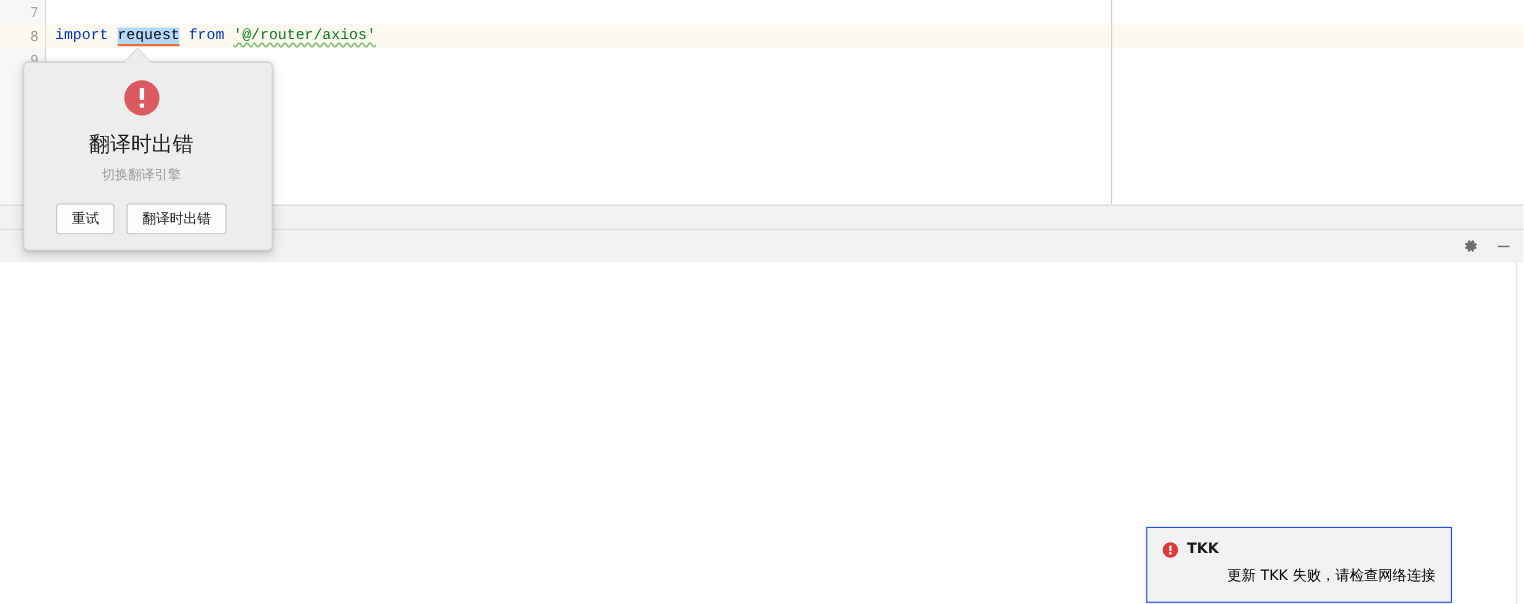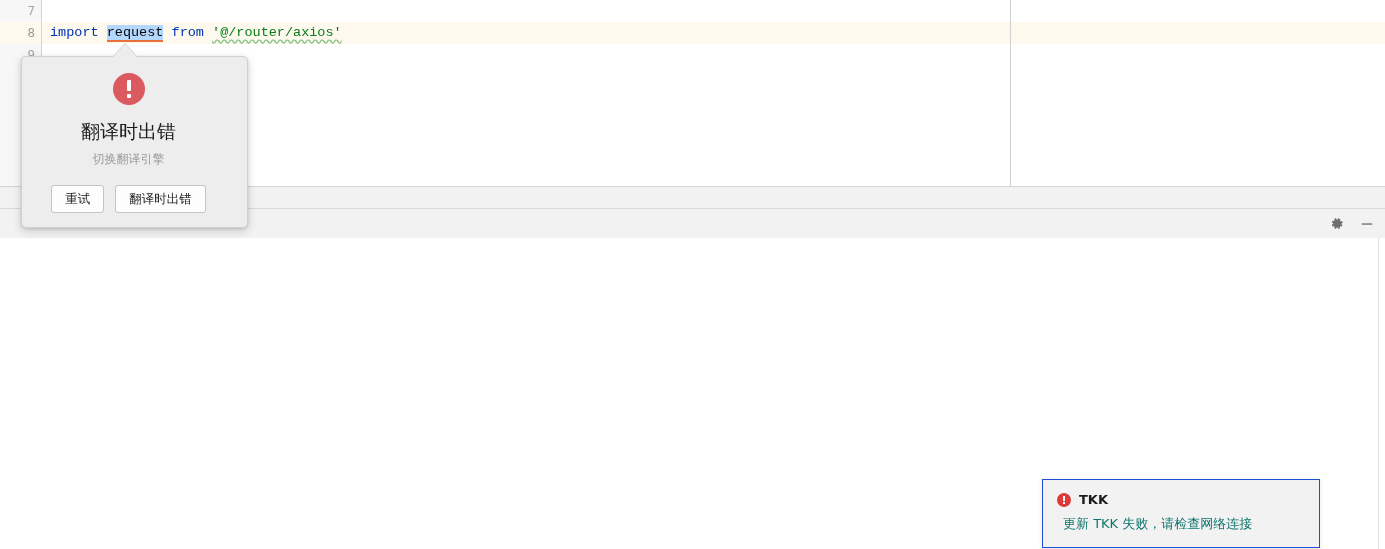--- a/index.html
+++ b/index.html
@@ -275,23 +275,24 @@
   #notification-title {
     font-size: 13px;
     font-weight: bold;
     color: #1b1b1b;
     font-family: "DejaVu Sans", sans-serif;
   }
   #notification-message {
     margin-top: 8px;
     margin-left: 6px;
     font-size: 13px;
-    color: #0f766e;
+    color: #000000;
     line-height: 18px;
     font-family: "DejaVu Sans", sans-serif;
+    text-align: right;
   }
 </style>
 </head>
 <body>
 
 <div id="ide-window">
 
   <div id="editor-area">
 
     <div id="gutter">

